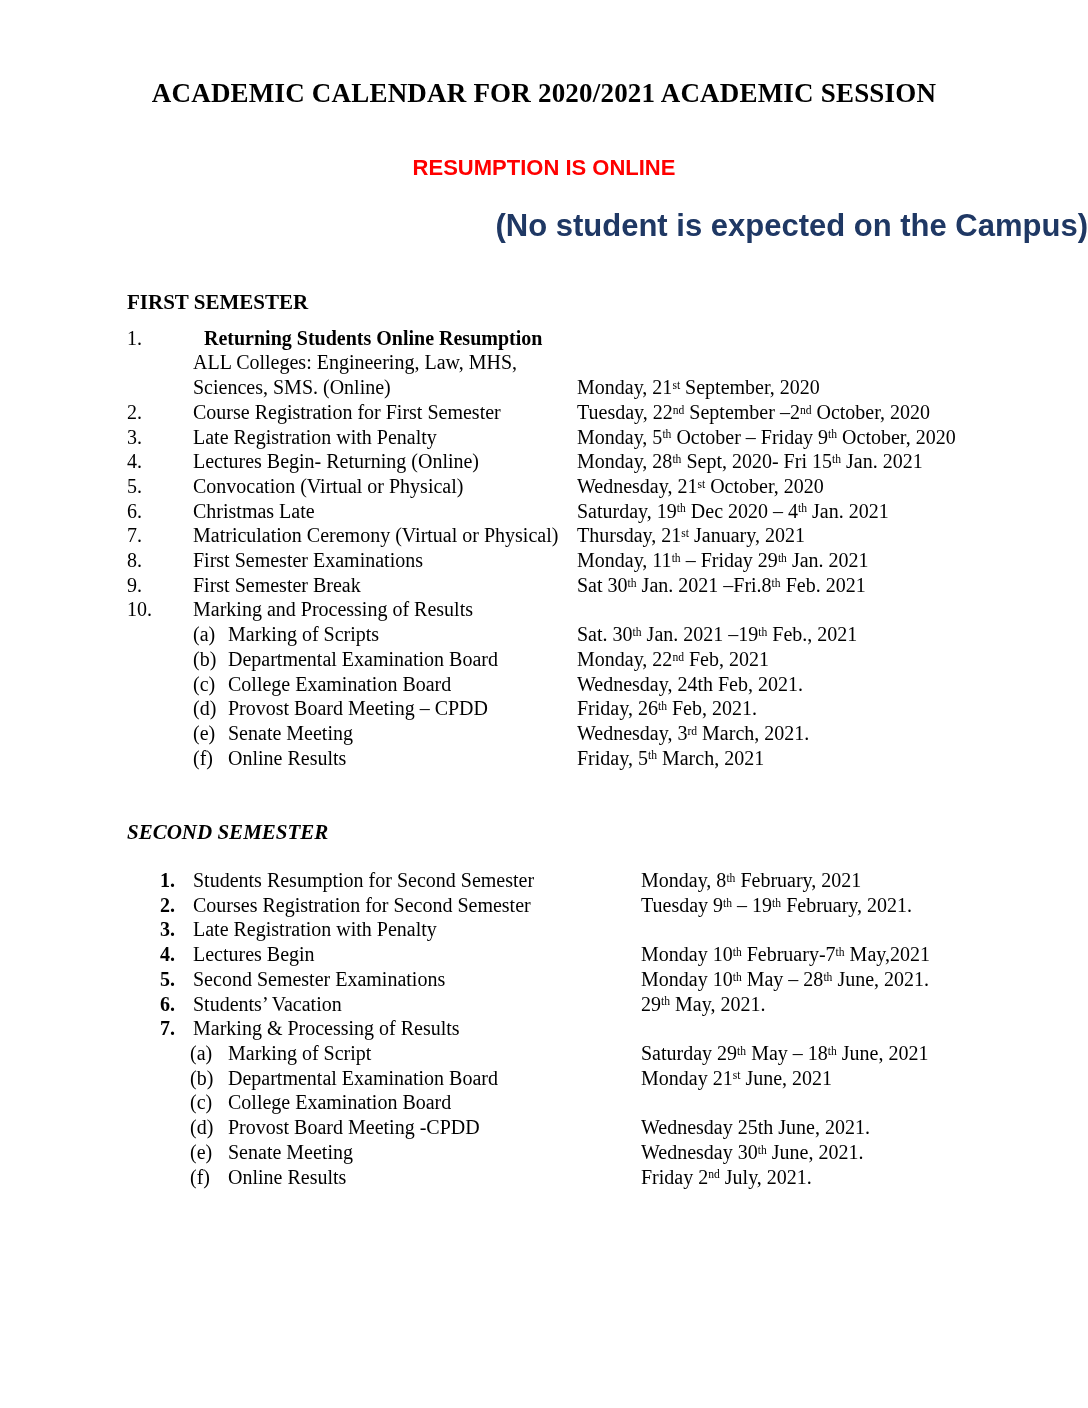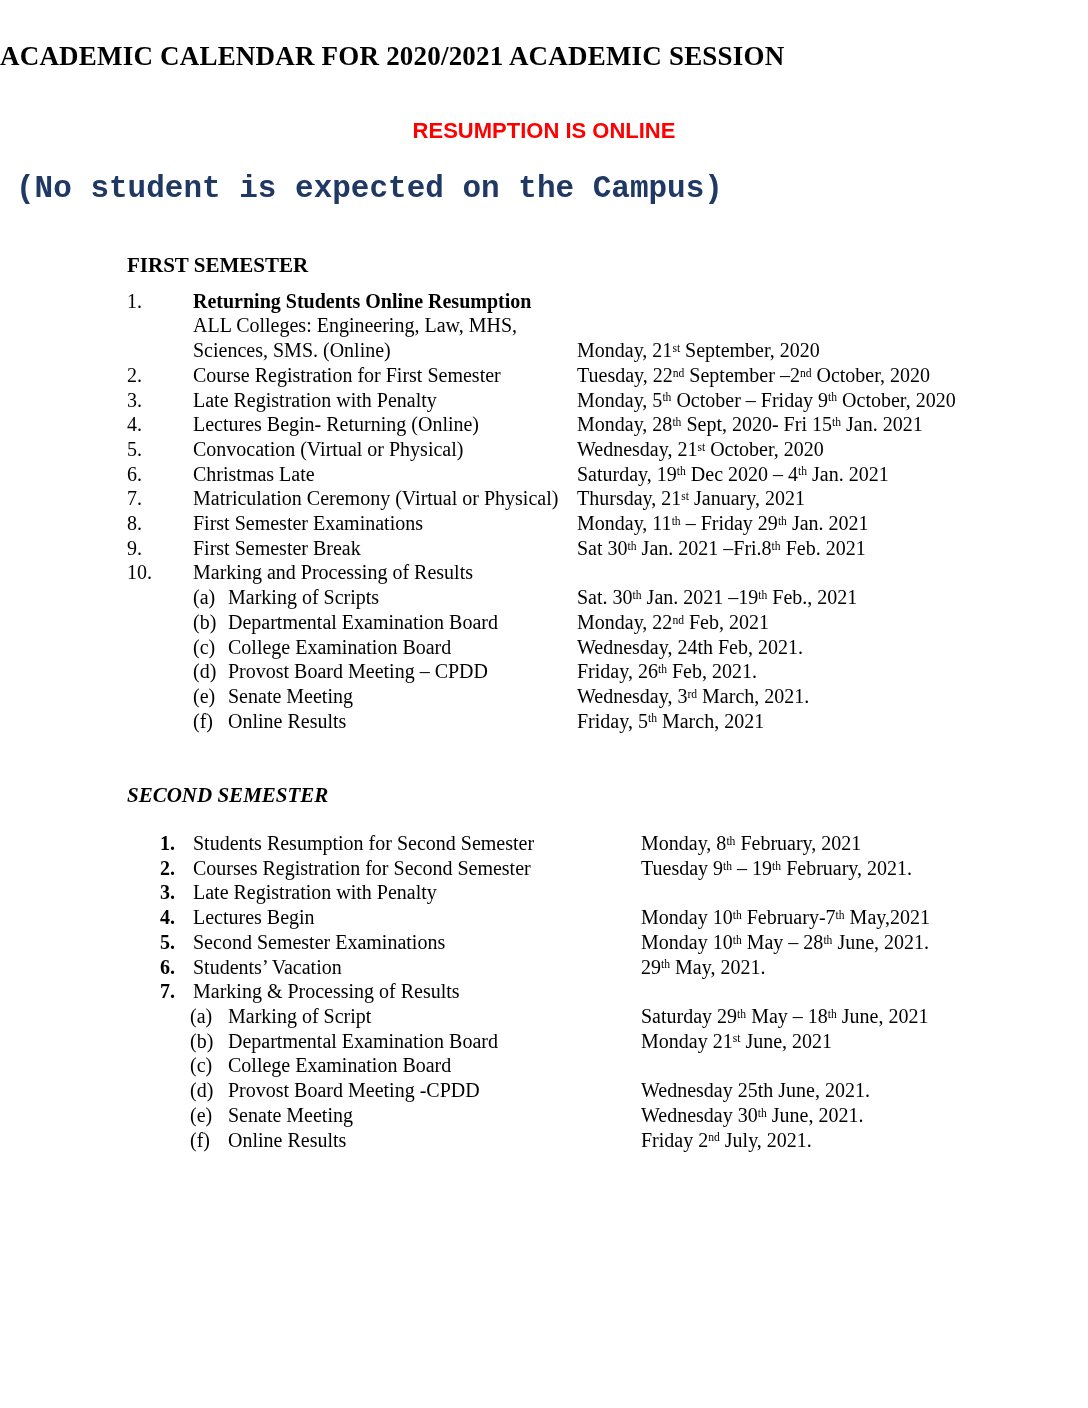--- a/index.html
+++ b/index.html
@@ -2,43 +2,43 @@
 <html><head>
 <meta charset="utf-8">
 <style>
   html, body { margin:0; padding:0; background:#ffffff; }
   .page {
     width:1088px; height:1408px; background:#ffffff; color:#000;
     font-family:"Liberation Serif", serif; font-size:20px; line-height:24.7px;
     position:relative; overflow:hidden; margin:0 auto;
   }
   .doc-title {
-    padding-top:39px; text-align:left; font-weight:bold; font-size:27px;
+    padding-top:76px; text-align:center; font-weight:bold; font-size:27px;
     line-height:34px; letter-spacing:0.2px;
   }
   .banner {
     margin-top:40px; text-align:center; font-family:"Liberation Sans", sans-serif;
     font-weight:bold; font-size:22px; line-height:36px;
   }
   .subtitle {
-    margin-top:22px; text-align:left; font-family:Liberation Mono, monospace;
+    margin-top:22px; text-align:right; font-family:Liberation Sans, sans-serif;
     font-weight:bold; font-size:31px; line-height:36px;margin-left:16px;
   }
   .sem-heading { margin:46px 0 0 127px; font-weight:bold; font-size:21px; }
   .sem-heading.second { margin-top:50px;font-style:italic; }
   .fs-list { margin:11px 0 0 127px; }
   .row { display:grid; }
   .fs-row { grid-template-columns:66px 384px 1fr; }
   .fs-sub { margin-left:66px; grid-template-columns:35px 349px 1fr; }
   .ss-list { margin:23px 0 0 160px; }
   .ss-row { grid-template-columns:33px 448px 1fr; }
   .ss-sub { margin-left:30px; grid-template-columns:38px 413px 1fr; }
   .ss-row > .num { font-weight:bold; }
   .label, .date, .num, .tag { white-space:nowrap; }
-  .b { font-weight:bold; }
+  .b { font-weight:bold;margin-left:11px; }
   .date-bottom { align-self:end; }
   sup { font-size:0.58em; line-height:0; vertical-align:baseline; position:relative; top:-0.45em; }
 </style>
 </head>
 <body>
 
 <div class="page">
 
   <div class="doc-title">ACADEMIC CALENDAR FOR 2020/2021 ACADEMIC SESSION</div>
   <div class="banner" style="color: rgb(255, 0, 0);">RESUMPTION IS ONLINE</div>

